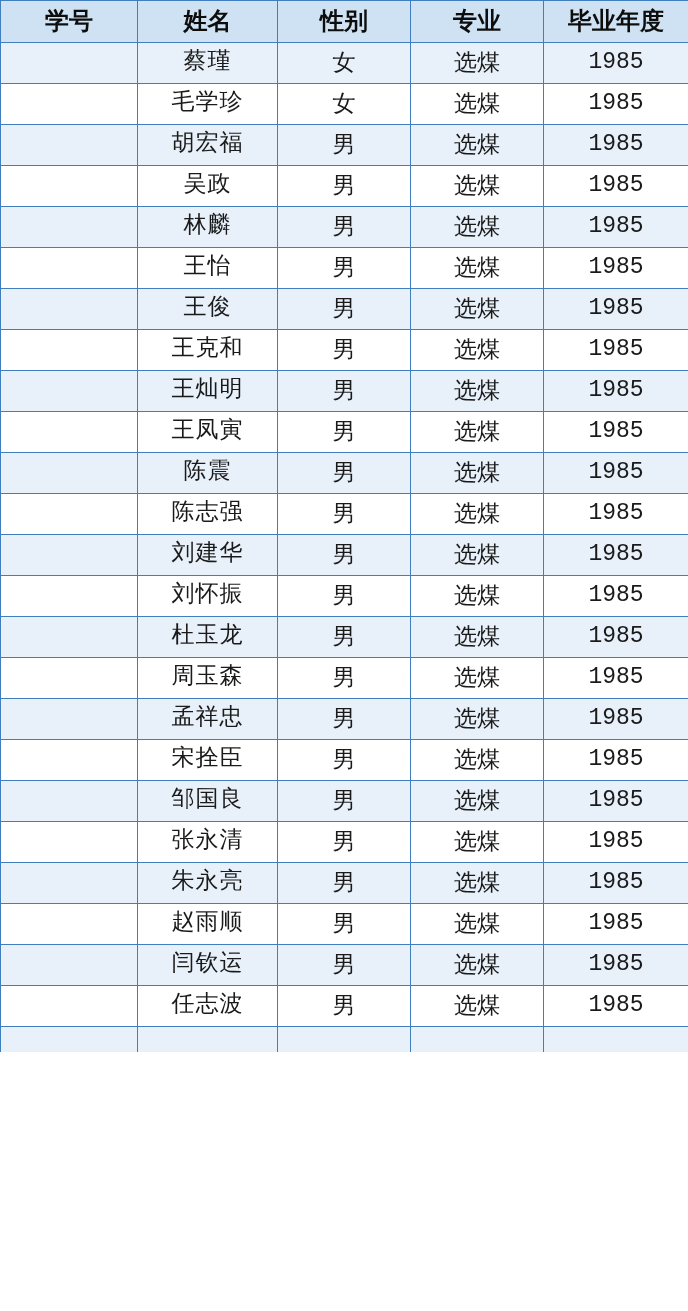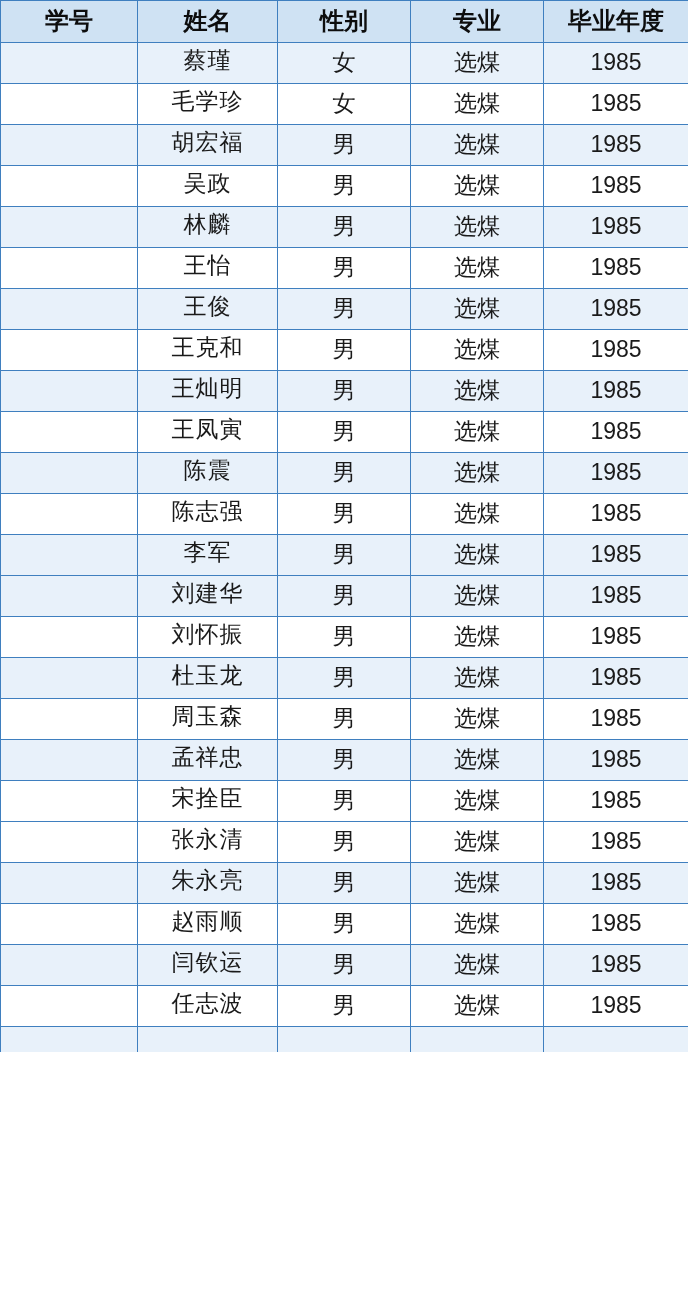--- a/index.html
+++ b/index.html
@@ -55,21 +55,21 @@
   }
   td.id-cell {
     font-size: 22px;
   }
   td.name-cell {
     font-size: 25px;
     letter-spacing: 1px;
     font-family: Liberation Mono, monospace;
   }
   td.num-cell {
-    font-family: Liberation Sans, sans-serif;
+    font-family: Liberation Mono, monospace;
     font-size: 24px;
   }
   tr.partial td {
     height: 14px;
     border-bottom: none;
   }
 </style>
 </head>
 <body>
 
@@ -171,27 +171,20 @@
         </tr>
         <tr class="even">
           <td class="id-cell"></td>
           <td class="name-cell">陈志强</td>
           <td>男</td>
           <td>选煤</td>
           <td class="num-cell">1985</td>
         </tr>
         <tr class="odd">
           <td class="id-cell"></td>
-          <td class="name-cell">李军</td>
-          <td>男</td>
-          <td>选煤</td>
-          <td class="num-cell">1985</td>
-        </tr>
-        <tr class="odd">
-          <td class="id-cell"></td>
           <td class="name-cell">刘建华</td>
           <td>男</td>
           <td>选煤</td>
           <td class="num-cell">1985</td>
         </tr>
         <tr class="even">
           <td class="id-cell"></td>
           <td class="name-cell">刘怀振</td>
           <td>男</td>
           <td>选煤</td>
@@ -214,20 +207,27 @@
         <tr class="odd">
           <td class="id-cell"></td>
           <td class="name-cell">孟祥忠</td>
           <td>男</td>
           <td>选煤</td>
           <td class="num-cell">1985</td>
         </tr>
         <tr class="even">
           <td class="id-cell"></td>
           <td class="name-cell">宋拴臣</td>
+          <td>男</td>
+          <td>选煤</td>
+          <td class="num-cell">1985</td>
+        </tr>
+        <tr class="odd">
+          <td class="id-cell"></td>
+          <td class="name-cell">邹国良</td>
           <td>男</td>
           <td>选煤</td>
           <td class="num-cell">1985</td>
         </tr>
         <tr class="even">
           <td class="id-cell"></td>
           <td class="name-cell">张永清</td>
           <td>男</td>
           <td>选煤</td>
           <td class="num-cell">1985</td>

